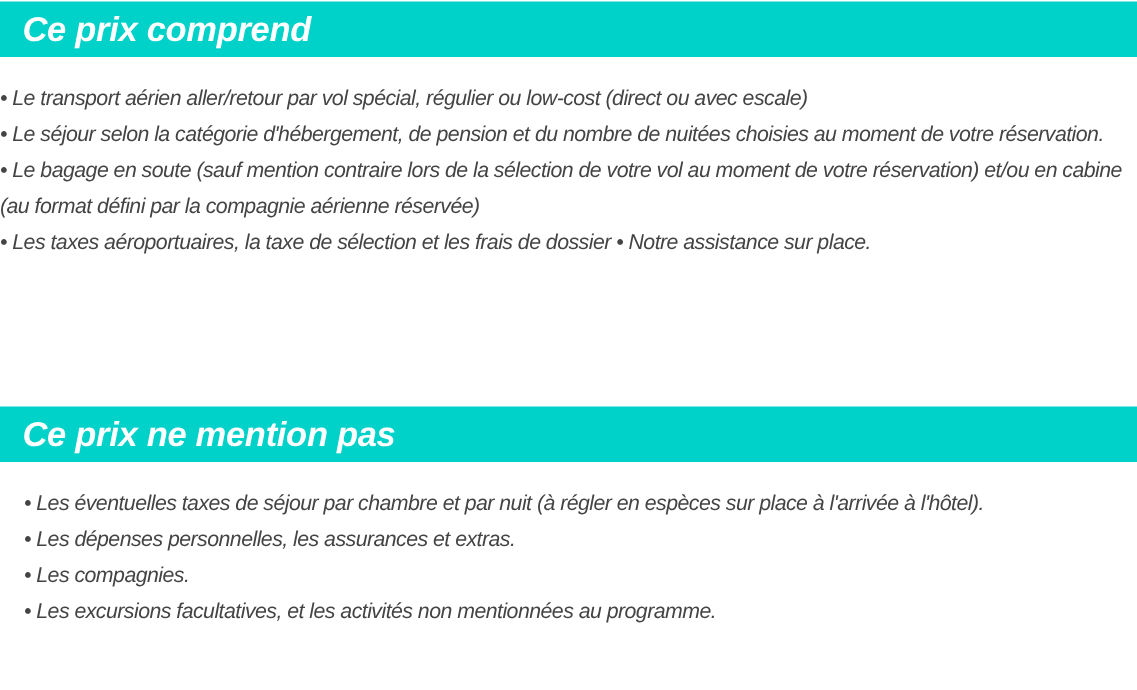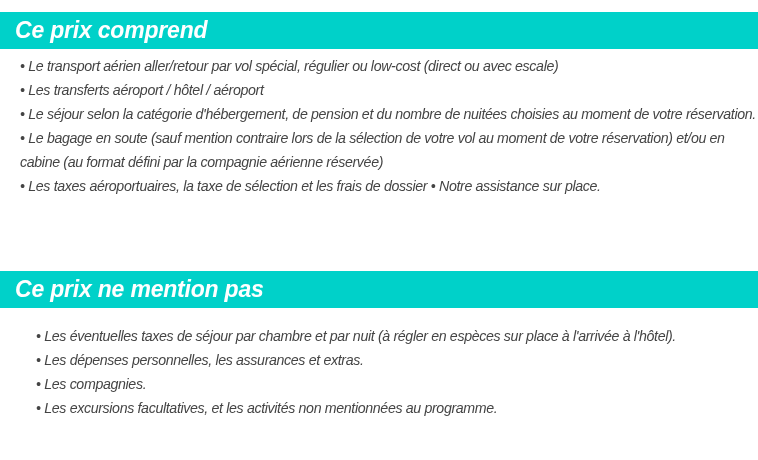--- a/index.html
+++ b/index.html
@@ -4,38 +4,37 @@
 <style>
   html, body { margin: 0; padding: 0; background: #ffffff; }
   body { width: 758px; height: 460px; overflow: hidden; position: relative; font-family: "Liberation Sans", sans-serif; }
   .section-header {
     position: absolute; left: 0; width: 758px; height: 37px;
     background: #00d1c9; color: #ffffff;
     font-family: "Liberation Sans", sans-serif; font-style: italic; font-weight: bold;
     font-size: 23px; line-height: 37px; box-sizing: border-box; padding-left: 15px;
     letter-spacing: -0.2px;
   }
-  #hdr1 { top: 12px; }
+  #hdr1 { top: 1px; }
   #hdr2 { top: 271px; }
   .list {
     position: absolute; left: 0; width: 758px; margin: 0; padding: 0;
     font-family: "Liberation Sans", sans-serif; font-style: italic;
     font-size: 14.2px; line-height: 24px; color: #444444; letter-spacing: -0.35px;
   }
   #list1 { top: 54px; }
   #list2 { top: 324px; margin-left: 16px; }
-  .item { display: block; padding-left: 20px; }
+  .item { display: block; }
 </style>
 </head>
 <body>
 
 <div id="hdr1" class="section-header">Ce prix comprend</div>
 <div id="list1" class="list">
   <span class="item">• Le transport aérien aller/retour par vol spécial, régulier ou low-cost (direct ou avec escale)</span>
-  <span class="item">• Les transferts aéroport / hôtel / aéroport</span>
   <span class="item">• Le séjour selon la catégorie d'hébergement, de pension et du nombre de nuitées choisies au moment de votre réservation.</span>
   <span class="item">• Le bagage en soute (sauf mention contraire lors de la sélection de votre vol au moment de votre réservation) et/ou en cabine (au format défini par la compagnie aérienne réservée)</span>
   <span class="item">• Les taxes aéroportuaires, la taxe de sélection et les frais de dossier • Notre assistance sur place.</span>
 </div>
 
 <div id="hdr2" class="section-header">Ce prix ne mention pas</div>
 <div id="list2" class="list">
   <span class="item">• Les éventuelles taxes de séjour par chambre et par nuit (à régler en espèces sur place à l'arrivée à l'hôtel).</span>
   <span class="item">• Les dépenses personnelles, les assurances et extras.</span>
   <span class="item">• Les compagnies.</span>

